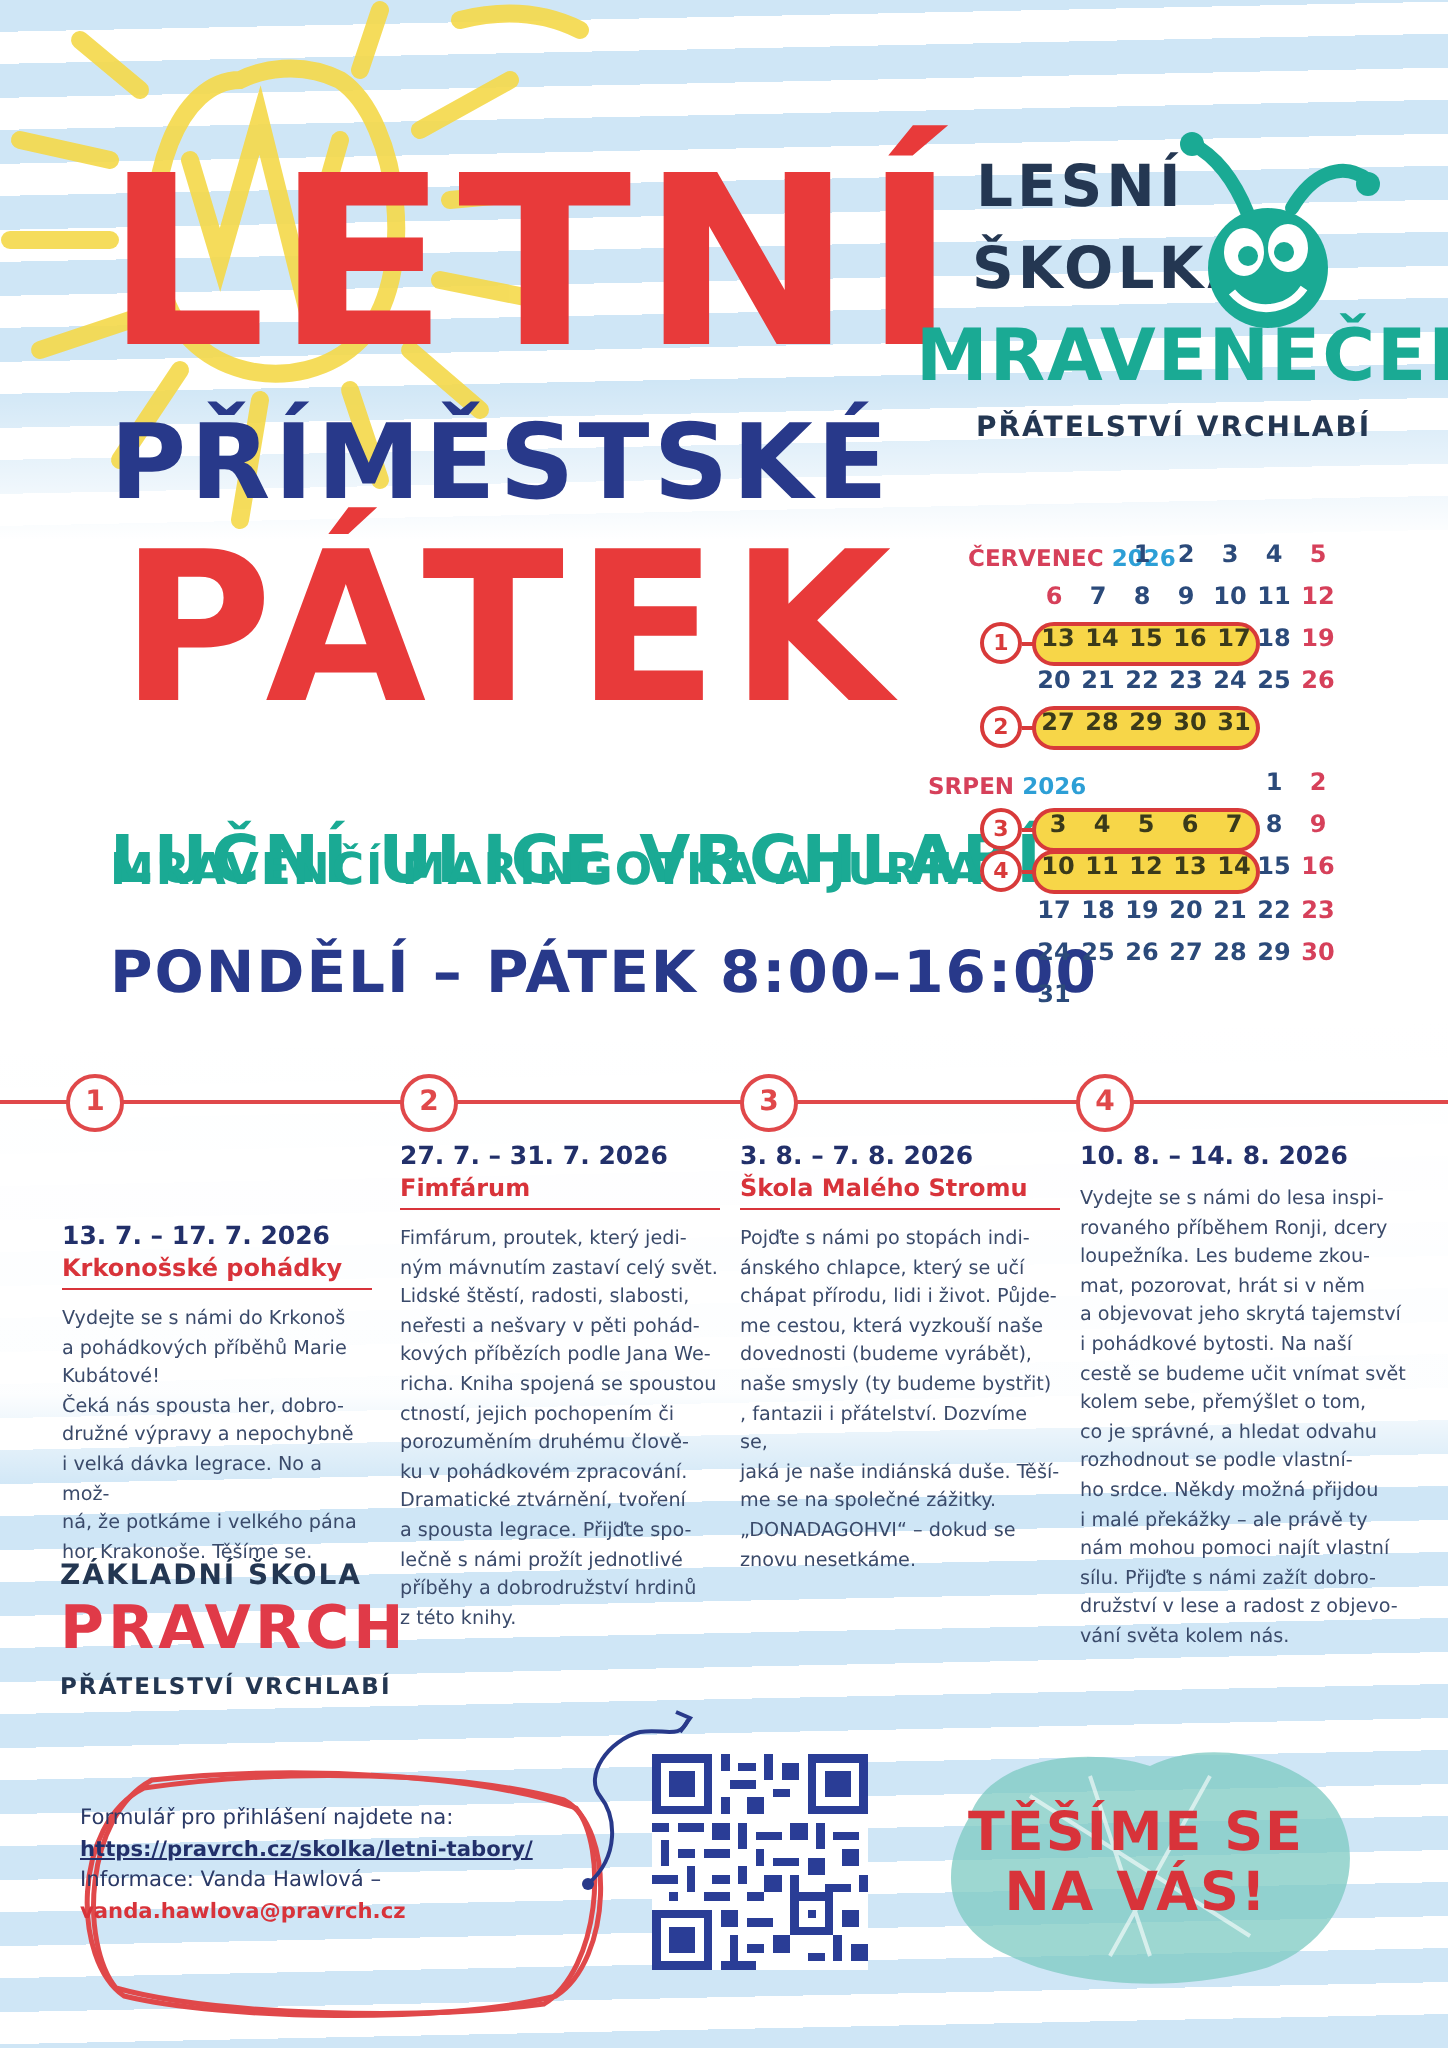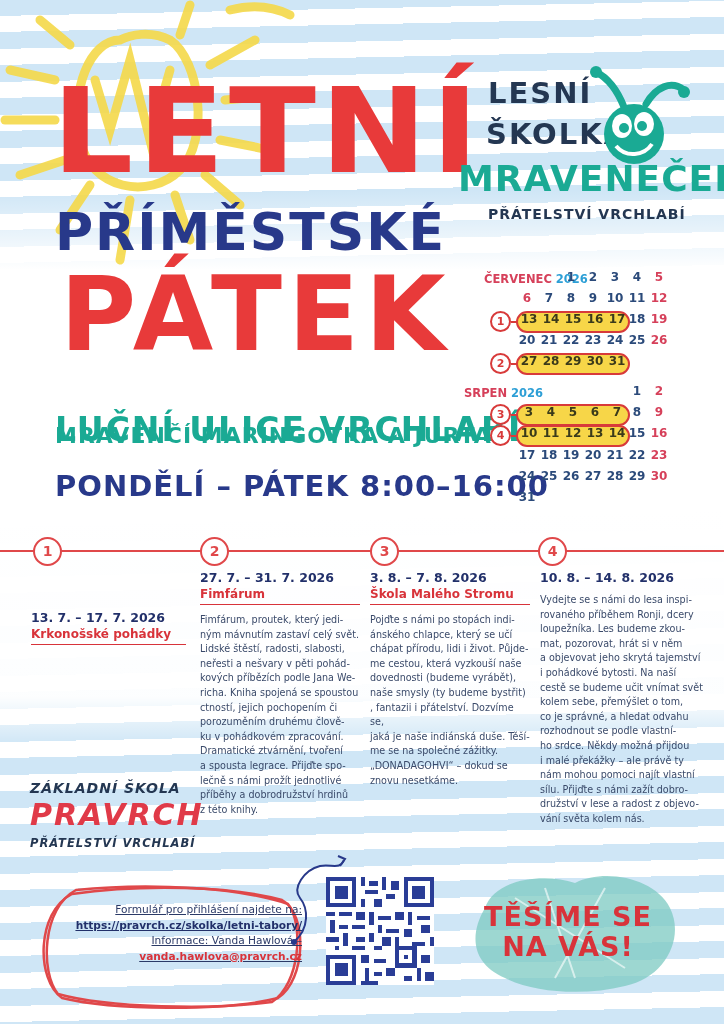--- a/index.html
+++ b/index.html
@@ -53,28 +53,28 @@
   .cal-link { position: absolute; height: 2px; background: #d83a3a; }
 
   .timeline-line { position: absolute; left: 0; top: 550px; width: 724px; height: 2px; background: #e0484a; z-index: 3; }
   .tl-circle { position: absolute; top: 537px; width: 29px; height: 29px; border: 2px solid #e0484a; border-radius: 50%; background: #fff; color: #e0484a; font-weight: bold; font-size: 14px; text-align: center; line-height: 25px; z-index: 4; }
 
   .camp { position: absolute; top: 570px; z-index: 4; }
   .camp .dates { font-weight: bold; font-size: 12.5px; color: #22306a; }
   .camp .name { font-weight: bold; font-size: 12px; color: #d8333a; margin-top: 2px; padding-bottom: 3px; border-bottom: 1.5px solid #d8333a; white-space: nowrap; }
   .camp .desc { font-size: 9.6px; line-height: 14.6px; color: #3a4a6a; margin-top: 8px; white-space: pre-line; }
 
-  .logo-zs { position: absolute; left: 30px; top: 780px; z-index: 3; width: 170px; font-style: italic; }
+  .logo-zs { position: absolute; left: 30px; top: 780px; z-index: 3; width: 170px; }
   .logo-zs .z1 { font-weight: bold; font-size: 14px; color: #243752; letter-spacing: 1px; }
   .logo-zs .z2 { font-weight: bold; font-size: 30px; color: #e03a48; letter-spacing: 2px; margin-top: 1px; }
   .logo-zs .z3 { font-weight: bold; font-size: 11.5px; color: #243752; letter-spacing: 1px; margin-top: 4px; }
 
   .info-box { position: absolute; left: 40px; top: 888px; width: 262px; height: 118px; z-index: 4; }
   .info-box svg.ring { position: absolute; left: -8px; top: -8px; }
-  .info-text { position: absolute; left: 0; top: 14px; width: 262px; text-align: right; font-size: 10.6px; line-height: 15.6px; color: #2b3a67; text-decoration: underline; }
+  .info-text { position: absolute; left: 0; top: 14px; width: 262px; text-align: left; font-size: 10.6px; line-height: 15.6px; color: #2b3a67; }
   .info-text .url { color: #22306a; font-weight: bold; text-decoration: underline; }
   .info-text .price { color: #e0484a; font-weight: bold; }
   .info-text .mail { color: #d8333a; font-weight: bold; }
 
   .qr { position: absolute; left: 326px; top: 876px; width: 108px; height: 110px; z-index: 4; }
   .arrow { position: absolute; left: 290px; top: 848px; z-index: 4; }
 
   .blob { position: absolute; left: 455px; top: 868px; width: 230px; height: 130px; z-index: 3; }
   .see-you { position: absolute; left: 478px; top: 902px; width: 180px; text-align: center; z-index: 4; font-weight: bold; color: #d8333a; font-size: 27px; line-height: 30px; letter-spacing: 1px; }
 </style>
@@ -233,20 +233,28 @@
 
 <div class="timeline-line"></div>
 <div class="tl-circle" style="left:33px;">1</div>
 <div class="tl-circle" style="left:200px;">2</div>
 <div class="tl-circle" style="left:370px;">3</div>
 <div class="tl-circle" style="left:538px;">4</div>
 
 <div class="camp" style="left:31px;width:155px;margin-top:40px;">
   <div class="dates">13. 7. – 17. 7. 2026</div>
   <div class="name">Krkonošské pohádky</div>
+  <div class="desc">Vydejte se s námi do Krkonoš
+a pohádkových příběhů Marie
+Kubátové!
+Čeká nás spousta her, dobro-
+družné výpravy a nepochybně
+i velká dávka legrace. No a mož-
+ná, že potkáme i velkého pána
+hor Krakonoše. Těšíme se.</div>
 </div>
 <div class="camp" style="left:200px;width:160px;">
   <div class="dates">27. 7. – 31. 7. 2026</div>
   <div class="name">Fimfárum</div>
   <div class="desc">Fimfárum, proutek, který jedi-
 ným mávnutím zastaví celý svět.
 Lidské štěstí, radosti, slabosti,
 neřesti a nešvary v pěti pohád-
 kových příbězích podle Jana We-
 richa. Kniha spojená se spoustou

